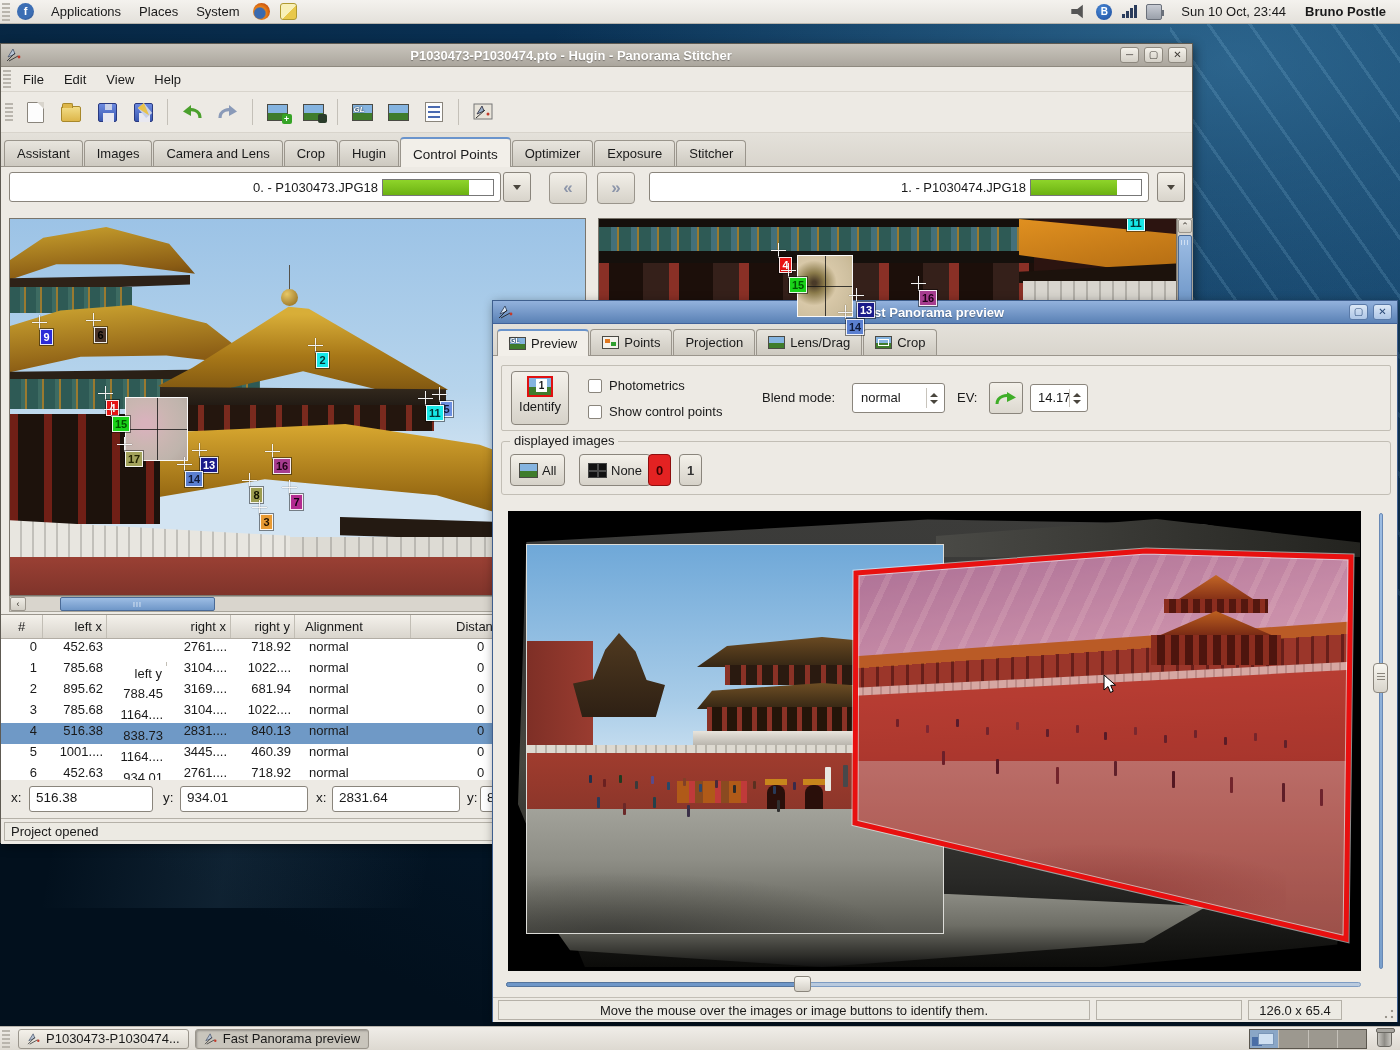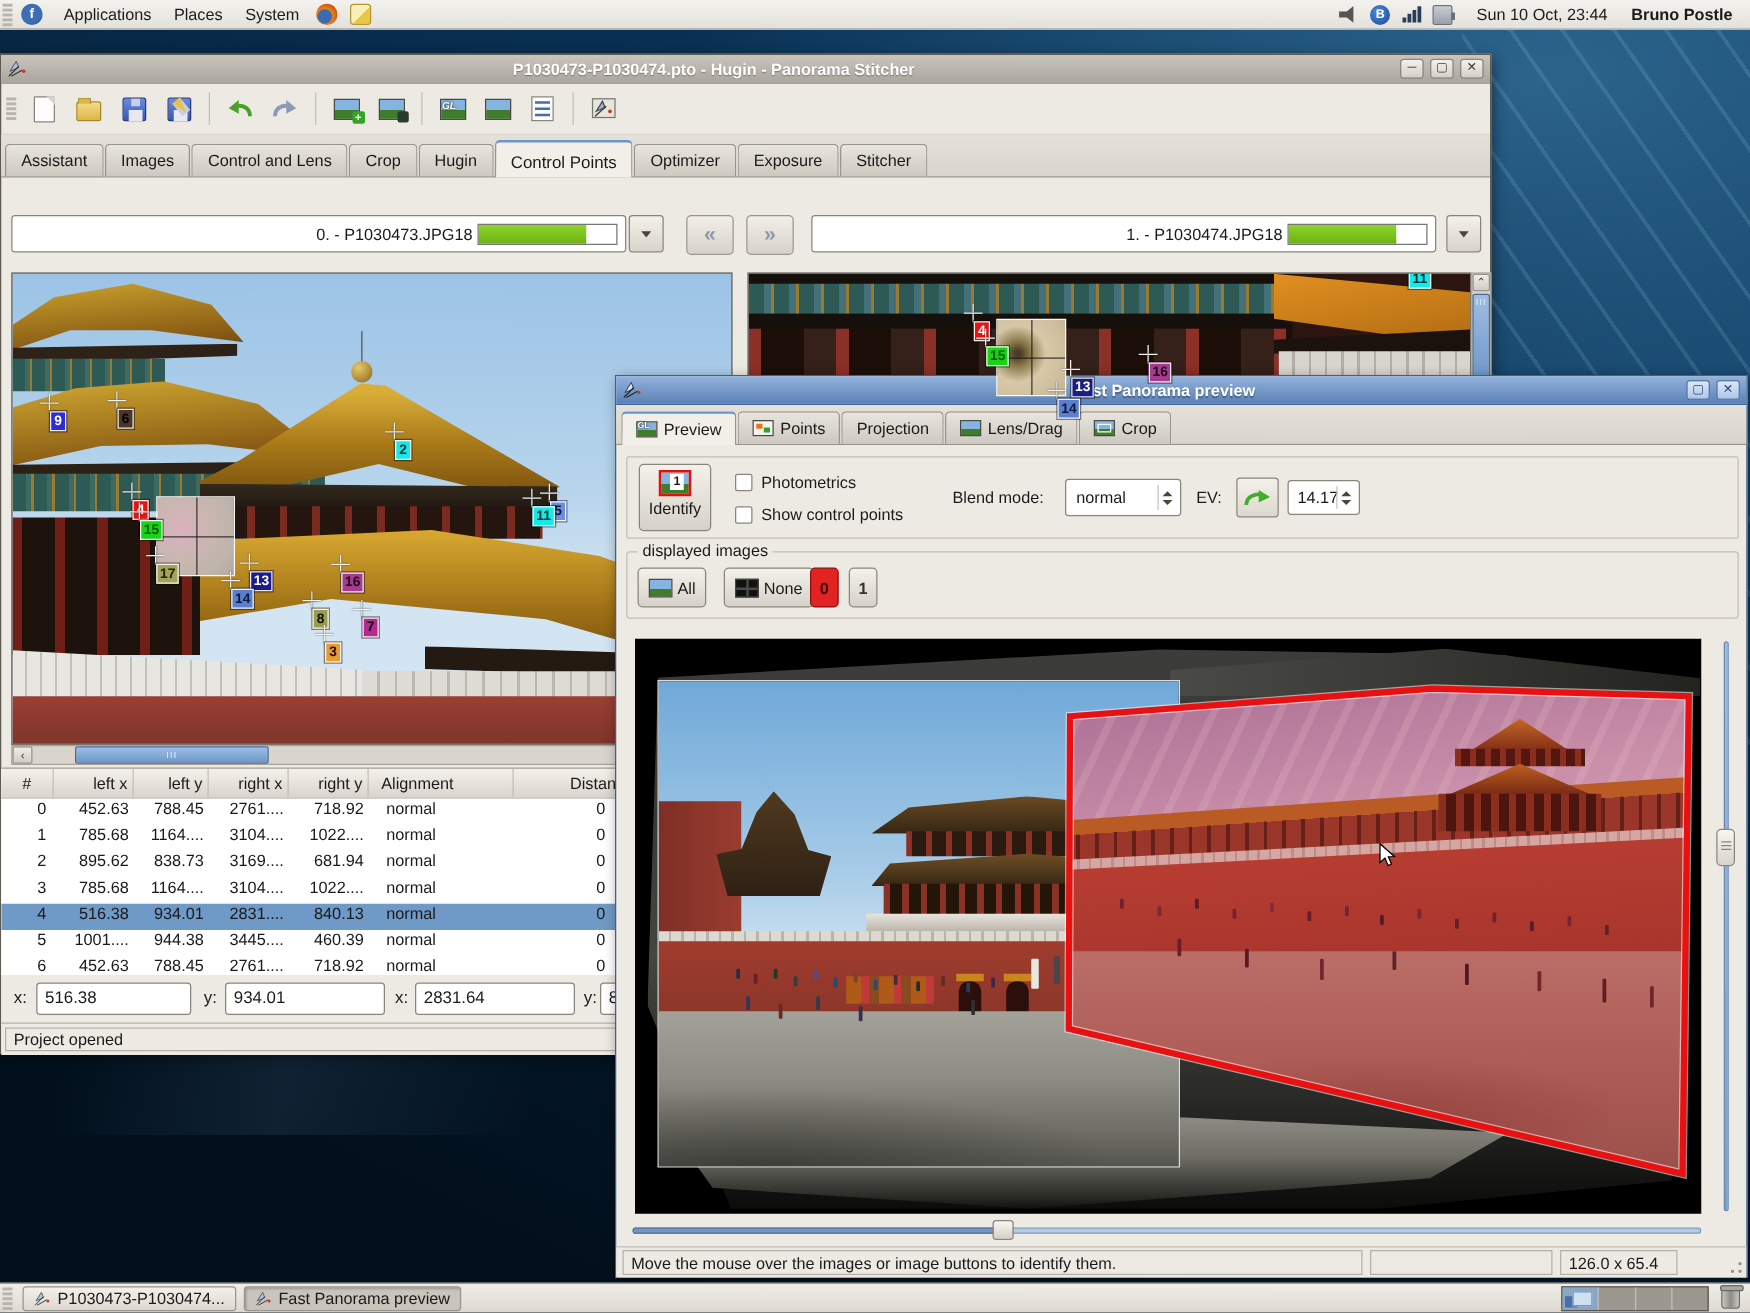--- a/index.html
+++ b/index.html
@@ -101,21 +101,21 @@
   .sthumb { position:absolute; top:0; height:14px; background:linear-gradient(#9dbde4,#6f97c8); border:1px solid #4a6a96; border-radius:2px; }
   .sthumb::after { content:"III"; display:block; text-align:center; font-size:7px; color:#e8f0fa; line-height:14px; letter-spacing:1px; }
   .vscroll { position:absolute; width:16px; background:#d9d5cd; border:1px solid #a8a49a; }
 
   
   #cptable { position:absolute; left:0; top:570px; width:1193px; height:166px; background:#fff; border-top:1px solid #9a958c; overflow:hidden; }
   .thead { display:flex; height:24px; background:linear-gradient(#f4f1eb,#d9d5cd); border-bottom:1px solid #b2ada4; font-size:13px; }
   .thead div { border-right:1px solid #c2beb5; padding-top:4px; }
   .trow { display:flex; height:21px; font-size:13px; background:#fff; }
   .trow.sel { background:#6f99c6; }
-  .c0{width:42px; text-align:right; padding-right:6px;} .c1{width:64px;text-align:right;padding-right:4px;} .c2{width:60px;text-align:right;padding-right:4px;}
+  .c0{width:42px; text-align:right; padding-right:6px;} .c1{width:64px;text-align:right;padding-right:4px;} .c2{width:60px;text-align:right;padding-right:4px;margin-top:47px;}
   .c3{width:64px;text-align:right;padding-right:4px;} .c4{width:64px;text-align:right;padding-right:4px;} .c5{width:116px;padding-left:14px;text-align:left;}
   .c6{flex:1; padding-left:66px; text-align:left;}
   .thead .c0{text-align:center;padding-right:0;} .thead .c5{padding-left:10px;} .thead .c6{padding-left:45px;}
 
   
   #coordrow { position:absolute; left:0; top:736px; width:1193px; height:38px; background:#edeae4; }
   .cfield { position:absolute; top:6px; height:26px; background:#fff; border:1px solid #8a857c; border-radius:3px; padding:3px 6px; font-size:13.5px; white-space:nowrap; overflow:hidden; }
   .clabel { position:absolute; top:10px; font-size:13.5px; }
 
   #hstatus { position:absolute; left:0; top:774px; width:1193px; height:26px; border-top:1px solid #b5b1a8; background:#edeae4; }
@@ -175,21 +175,21 @@
   
   #vslider { position:absolute; left:879px; top:210px; width:18px; height:460px; }
   #vslider .track { position:absolute; left:7px; top:2px; bottom:2px; width:4px; background:linear-gradient(#9cbce2,#7aa0cc); border:1px solid #6888b4; border-radius:2px; }
   #vslider .handle { position:absolute; left:1px; top:152px; width:15px; height:30px; background:linear-gradient(#f8f6f0,#d8d4cb); border:1px solid #8a857c; border-radius:4px; }
   .hgrip { display:block; margin:9px auto 0; width:8px; height:1px; background:#8a857c; box-shadow:0 3px 0 #8a857c, 0 6px 0 #8a857c; }
   #hslider { position:absolute; left:13px; top:675px; width:855px; height:16px; }
   #hslider .track { position:absolute; left:0; right:0; top:6px; height:5px; background:#b9cade; border:1px solid #7e9cc2; border-radius:3px; }
   #hslider .fill { position:absolute; left:0; top:6px; height:5px; width:295px; background:#6f97c8; border:1px solid #54749c; border-radius:3px; }
   #hslider .handle { position:absolute; left:288px; top:0; width:17px; height:16px; background:linear-gradient(#f8f6f0,#d4d0c7); border:1px solid #8a857c; border-radius:3px; }
   #pstatus { position:absolute; left:0; top:696px; width:904px; height:25px; background:#edeae4; border-top:1px solid #c2beb5; }
-  .pscell { position:absolute; top:2px; height:20px; border:1px solid #b5b1a8; background:#eceae3; padding:2px 6px; font-size:13px; white-space:nowrap; overflow:hidden; }
+  .pscell { position:absolute; top:2px; height:20px; border:1px solid #b5b1a8; background:#eceae3; padding:2px 6px; font-size:13px; white-space:nowrap; overflow:hidden;text-align:center; }
   #psgrip { position:absolute; right:2px; bottom:2px; width:12px; height:12px; background:
     radial-gradient(circle at 9px 3px, #9a958c 1px, transparent 1.6px),
     radial-gradient(circle at 9px 9px, #9a958c 1px, transparent 1.6px),
     radial-gradient(circle at 3px 9px, #9a958c 1px, transparent 1.6px); }
 
   
   #taskbar { left:0; top:1026px; width:1400px; height:24px; background:linear-gradient(#f0ede8,#ddd9d1); border-top:1px solid #b8b4ac; display:flex; align-items:center; }
   .task { height:20px; margin-left:6px; display:flex; align-items:center; gap:5px; padding:0 8px; border:1px solid #9a958c; border-radius:3px; background:linear-gradient(#f4f1ea,#dcd8cf); max-width:200px; white-space:nowrap; overflow:hidden; }
   .task.active { background:#c9c5bc; box-shadow:inset 1px 1px 2px rgba(0,0,0,.25); }
   #wsswitch { margin-left:auto; width:118px; height:20px; border:1px solid #5a564e; background:#9c988f; display:flex; }
@@ -239,20 +239,27 @@
           <line x1="1" y1="13" x2="9" y2="5" stroke="#333" stroke-width="0.9"></line>
           <line x1="3" y1="13" x2="12" y2="8" stroke="#333" stroke-width="0.9"></line>
           <circle cx="13" cy="9" r="1.4" fill="#c43a2a"></circle>
         </svg>
     </div>
     <div class="wtitle">P1030473-P1030474.pto - Hugin - Panorama Stitcher</div>
     <div class="wbtn">─</div>
     <div class="wbtn">▢</div>
     <div class="wbtn">✕</div>
   </div>
+  <div id="hmenubar">
+    <div class="grip"></div>
+    <div class="hmenu">File</div>
+    <div class="hmenu">Edit</div>
+    <div class="hmenu">View</div>
+    <div class="hmenu">Help</div>
+  </div>
   <div id="htoolbar">
       <div class="grip"></div>
       <div class="tbtn">
         <div class="tbico ico-page"></div>
       </div>
       <div class="tbtn">
         <div class="tbico ico-folder"></div>
       </div>
       <div class="tbtn">
         <div class="tbico ico-floppy"></div>
@@ -306,21 +313,21 @@
           <rect x="1" y="1" width="18" height="15" fill="#e8e4da" stroke="#777"></rect>
           <polygon points="4,11 9,3 11,8" fill="#9ab0c8" stroke="#445"></polygon>
           <line x1="3" y1="15" x2="12" y2="7" stroke="#333"></line>
           <circle cx="15" cy="11" r="1.5" fill="#c43a2a"></circle>
         </svg>
       </div>
     </div>
   <div id="htabs">
       <div class="htab">Assistant</div>
       <div class="htab">Images</div>
-      <div class="htab">Control and Lens</div>
+      <div class="htab">Camera and Lens</div>
       <div class="htab">Crop</div>
       <div class="htab">Hugin</div>
       <div class="htab active">Control Points</div>
       <div class="htab">Optimizer</div>
       <div class="htab">Exposure</div>
       <div class="htab">Stitcher</div>
     </div>
 
   <div class="selrow" style="left:0;width:1193px">
     <div class="combo" style="left:8px;width:492px">

